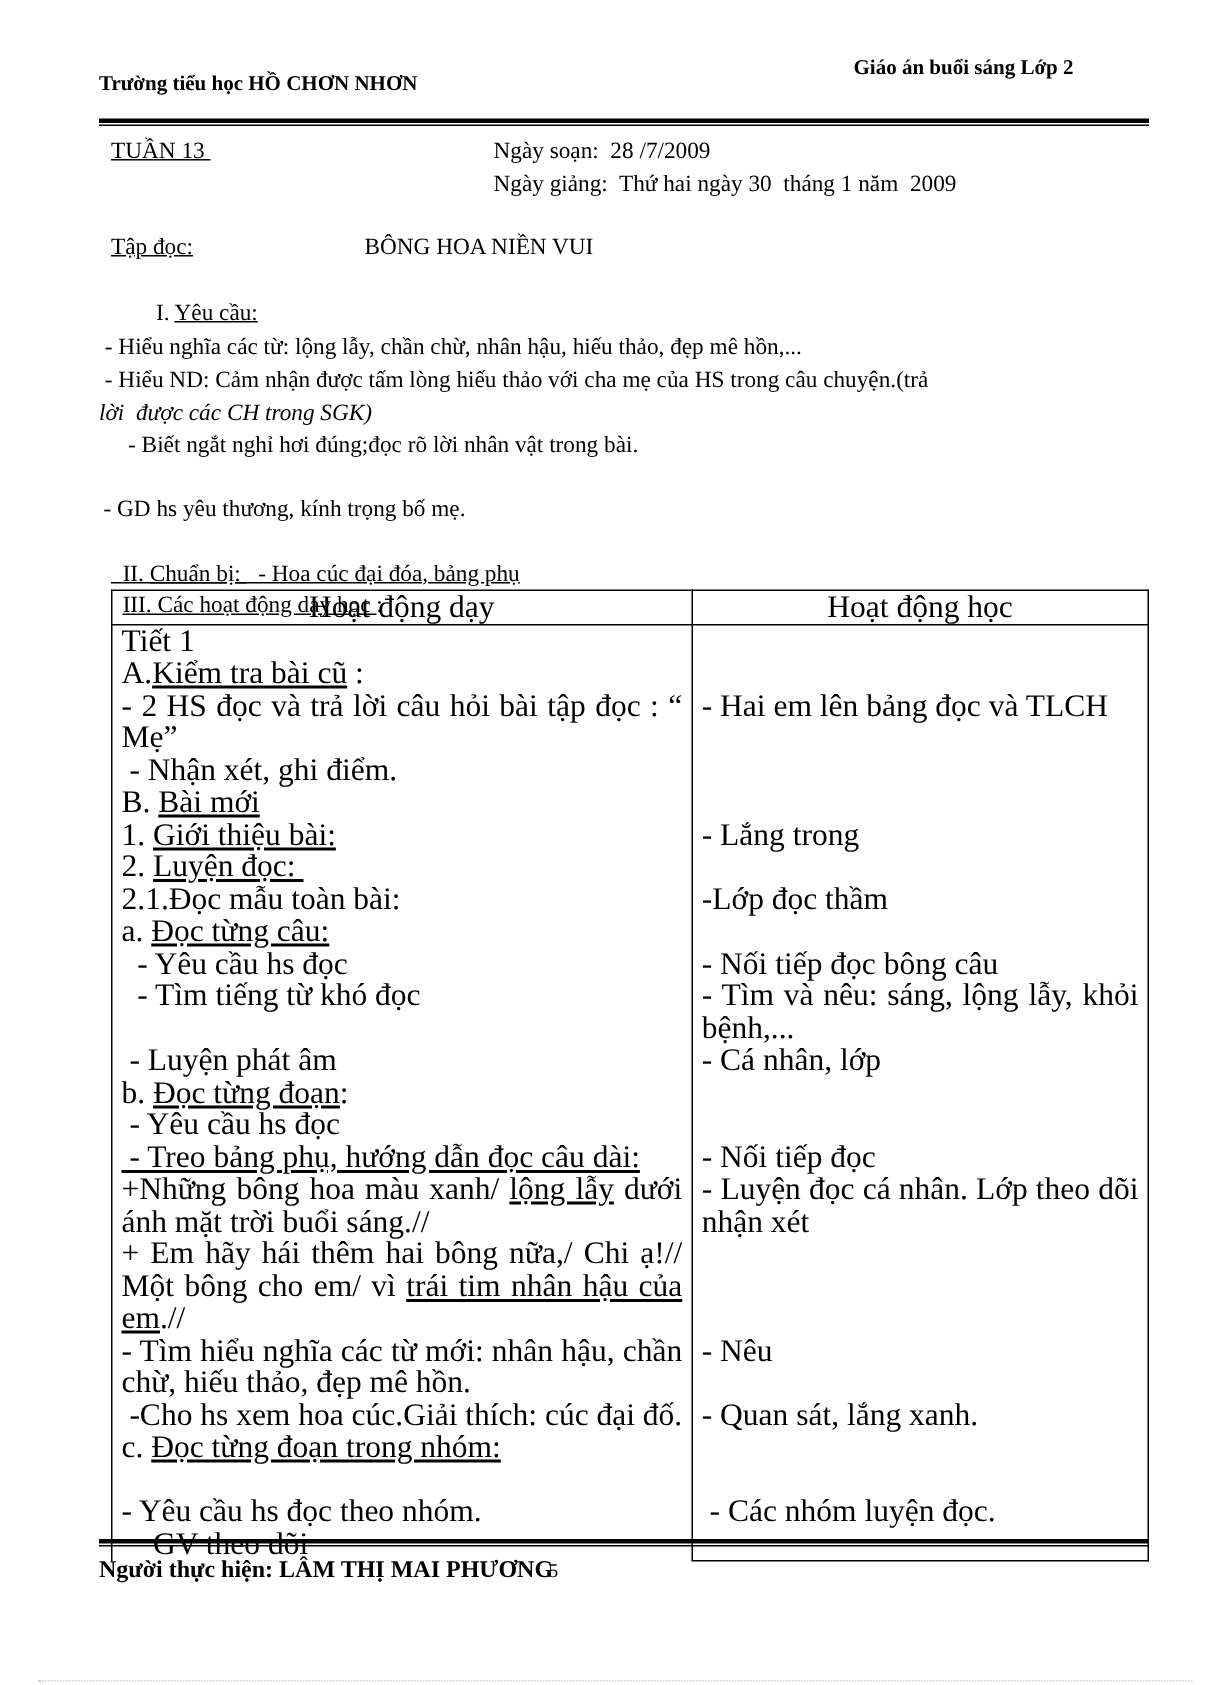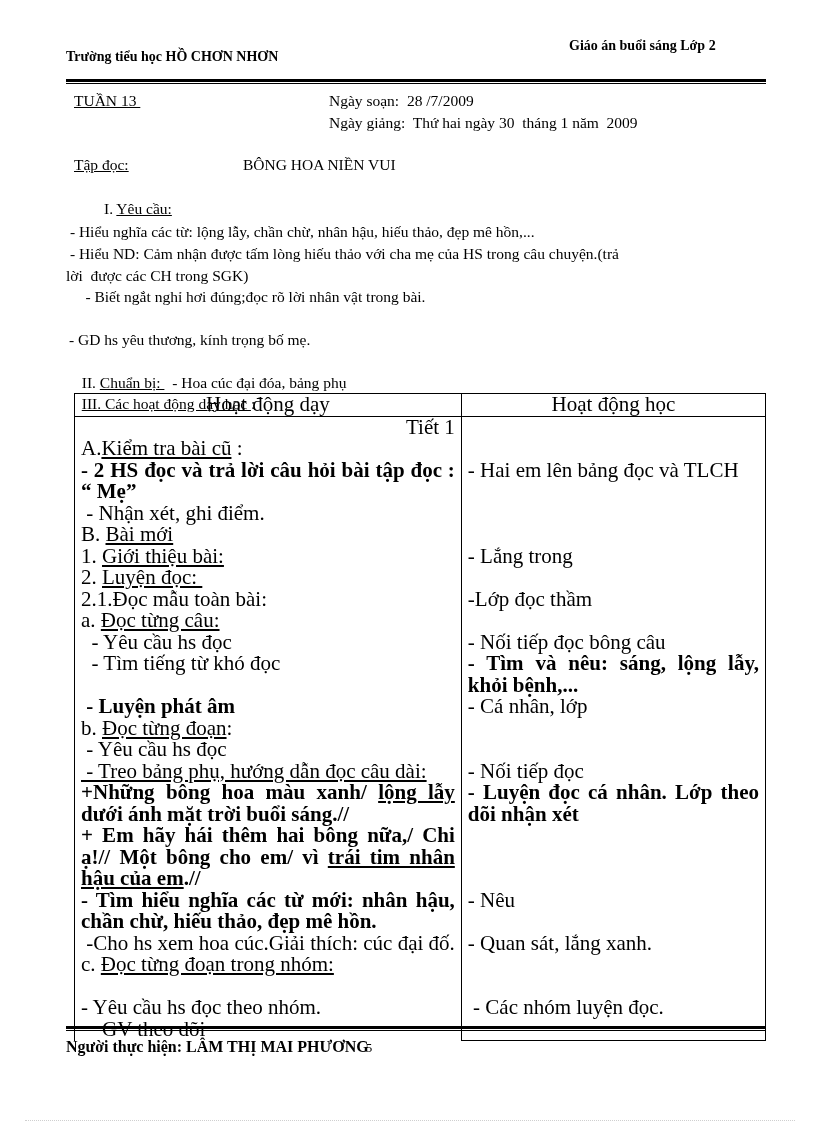--- a/index.html
+++ b/index.html
@@ -10,23 +10,23 @@
   .u { text-decoration: underline; }
   .dbl { position: absolute; left: 66px; width: 700px; height: 5px;
          border-top: 3px solid #000; border-bottom: 1px solid #000; box-sizing: border-box; }
   .line { line-height: 21.5px; }
   table.act { position: absolute; left: 74px; top: 393px; width: 692px;
               border-collapse: collapse; }
   table.act td, table.act th { border: 1.5px solid #000; vertical-align: top;
               padding: 0 6px; font-weight: normal; font-size: 21px; line-height: 21.5px; }
   table.act th { text-align: center; height: 20px; }
   .col-l { width: 365px; }
-  .just { text-align: justify; white-space: normal; font-weight: bold; }
+  .just { text-align: justify; white-space: normal; }
   .cell-line { min-height: 21.5px; }
-  .center { text-align: right; }
+  .center { text-align: left; }
   .dotted { position: absolute; left: 25px; width: 770px; top: 1120px;
             border-top: 1px dotted #cfcfcf; }
 </style>
 </head>
 <body>
 
 <div class="abs hdr" style="left:66px; top:49px;">Trường tiểu học HỒ CHƠN NHƠN</div>
 <div class="abs hdr" style="left:569px; top:38px;">Giáo án buổi sáng Lớp 2</div>
 <div class="dbl" style="top:79px;"></div>
 
@@ -35,25 +35,25 @@
 <div class="abs" style="left:329px; top:114px; white-space:pre;">Ngày giảng:  Thứ hai ngày 30  tháng 1 năm  2009</div>
 
 <div class="abs u" style="left:74px; top:156px;">Tập đọc:</div>
 <div class="abs" style="left:243px; top:156px;">BÔNG HOA NIỀN VUI</div>
 
 <div class="abs" style="left:74px; top:200px;margin-left:30px;">
   <span>I. </span><span class="u">Yêu cầu:</span>
 </div>
 <div class="abs line" style="left:66px; top:221px; white-space:pre;"> - Hiểu nghĩa các từ: lộng lẫy, chần chừ, nhân hậu, hiếu thảo, đẹp mê hồn,...</div>
 <div class="abs line" style="left:66px; top:243px; white-space:pre;"> - Hiểu ND: Cảm nhận được tấm lòng hiếu thảo với cha mẹ của HS trong câu chuyện.(trả</div>
-<div class="abs line" style="left:66px; top:265px; white-space:pre;">lời  được các CH trong SGK)</div>
+<div class="abs line" style="left:66px; top:265px; white-space:pre;font-style:italic;">lời  được các CH trong SGK)</div>
 <div class="abs line" style="left:66px; top:286px; white-space:pre;">     - Biết ngắt nghỉ hơi đúng;đọc rõ lời nhân vật trong bài.</div>
 <div class="abs line" style="left:69px; top:329px; white-space:pre;">- GD hs yêu thương, kính trọng bố mẹ.</div>
 
-<div class="abs line" style="left:74px; top:350px; white-space:pre;">
+<div class="abs line" style="left:74px; top:350px; white-space:pre;text-decoration:underline;">
   <span>II. </span><span class="u">Chuẩn bị: </span><span>  - Hoa cúc đại đóa, bảng phụ</span>
 </div>
 
 <div class="abs line" style="left:74px; top:371px; white-space:pre;">
   <span class="u">III. Các hoạt động dạy học </span><span>:</span>
 </div>
 
 <table class="act">
   <thead>
     <tr>
@@ -69,21 +69,21 @@
         <div class="cell-line just">- 2 HS đọc và trả lời câu hỏi  bài tập đọc : “ Mẹ”</div>
         <div class="cell-line" style="white-space:pre;"> - Nhận xét, ghi điểm.</div>
         <div class="cell-line" style="white-space:pre;"><span>B. </span><span class="u">Bài mới</span></div>
         <div class="cell-line" style="white-space:pre;"><span>1. </span><span class="u">Giới thiệu bài:</span></div>
         <div class="cell-line" style="white-space:pre;"><span>2. </span><span class="u">Luyện đọc: </span></div>
         <div class="cell-line">2.1.Đọc mẫu toàn bài:</div>
         <div class="cell-line" style="white-space:pre;"><span>a. </span><span class="u">Đọc từng câu:</span></div>
         <div class="cell-line" style="white-space:pre;">  - Yêu cầu hs đọc</div>
         <div class="cell-line" style="white-space:pre;">  - Tìm tiếng từ khó đọc</div>
         <div class="cell-line"></div>
-        <div class="cell-line" style="white-space:pre;font-weight:bold;"> - Luyện phát âm</div>
+        <div class="cell-line" style="white-space:pre;"> - Luyện phát âm</div>
         <div class="cell-line" style="white-space:pre;"><span>b. </span><span class="u">Đọc từng đoạn</span><span>:</span></div>
         <div class="cell-line" style="white-space:pre;"> - Yêu cầu hs đọc</div>
         <div class="cell-line" style="white-space:pre;text-decoration:underline;"> - Treo bảng phụ, hướng dẫn đọc câu dài:</div>
         <div class="cell-line just"><span> +Những bông hoa màu xanh/ </span><span class="u">lộng lẫy</span><span> dưới ánh mặt trời buổi sáng.//</span></div>
         <div class="cell-line just"><span>+ Em hãy hái thêm hai bông nữa,/ Chi ạ!// Một bông cho em/ vì </span><span class="u">trái tim nhân hậu của em</span><span>.//</span></div>
         <div class="cell-line just">- Tìm hiểu nghĩa các từ mới: nhân hậu, chần chừ, hiếu thảo, đẹp mê hồn.</div>
         <div class="cell-line" style="white-space:pre;"> -Cho hs xem hoa cúc.Giải thích: cúc đại đố.</div>
         <div class="cell-line" style="white-space:pre;"><span>c. </span><span class="u">Đọc từng đoạn trong nhóm:</span></div>
         <div class="cell-line"></div>
         <div class="cell-line">- Yêu cầu hs đọc theo nhóm.</div>

